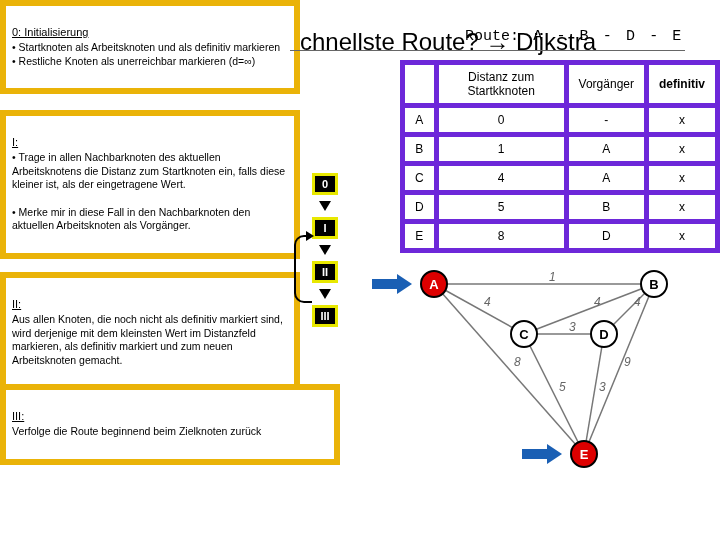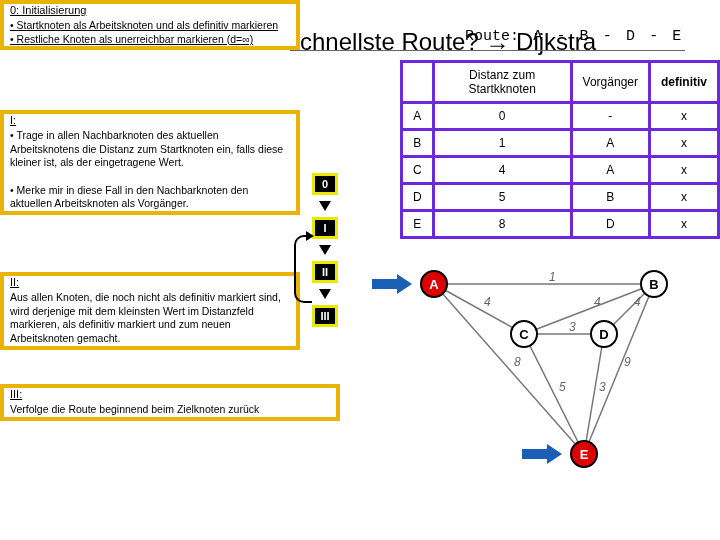--- a/index.html
+++ b/index.html
@@ -1,33 +1,33 @@
 <!DOCTYPE html>
 <html><head>
 <meta charset="utf-8">
 <style>
   * { box-sizing: border-box; margin: 0; padding: 0; }
   body { font-family: Arial, sans-serif; font-size: 11px; background: #fff; width: 720px; height: 540px; position: relative; }
   
-  .step-box { position: absolute; background: #fff; border: 4px solid #eab308; padding: 0 6px; }
+  .step-box { position: absolute; background: #fff; border: 6px solid #eab308; padding: 20px 6px; }
   .step-title { text-decoration: underline; margin-bottom: 3px; }
   .step-body { font-size: 10.5px; line-height: 1.3; }
   
   #box0 { left: 0px; top: 0px; width: 300px; }
   #box1 { left: 0px; top: 110px; width: 300px; }
   #box2 { left: 0px; top: 272px; width: 300px; }
   #box3 { left: 0px; top: 384px; width: 340px; }
   
   .title { position: absolute; left: 300px; top: 28px; font-size: 24px; }
   .route { position: absolute; left: 460px; top: 26px; font-size: 15px; font-weight: normal; }
   .route span { margin: 0 5px; font-family: Liberation Mono, monospace; }
   .title-underline { position: absolute; left: 290px; top: 50px; width: 395px; border-top: 1px solid #666; }
   
   .table { position: absolute; left: 400px; top: 60px; border-collapse: collapse; font-size: 12px; }
-  .table th, .table td { border: 3px solid #6d28d9; padding: 5px 10px; text-align: center; }
+  .table th, .table td { border: 5px solid #6d28d9; padding: 5px 10px; text-align: center; }
   .table th { font-weight: normal; }
   .table th:last-child { font-weight: bold; margin-top: 27px; }
   
   .flow { position: absolute; left: 312px; top: 173px; display: flex; flex-direction: column; align-items: center; gap: 12px; }
   .fn { width: 26px; height: 22px; background: #000; color: #fff; border: 3px solid #e8e800; display: flex; align-items: center; justify-content: center; font-size: 11px; font-weight: bold; }
   .farrow { width: 0; height: 0; border-left: 6px solid transparent; border-right: 6px solid transparent; border-top: 10px solid #000; margin-top: -6px; margin-bottom: -6px; }
   .floop { position: absolute; left: -18px; top: 62px; width: 18px; height: 68px; border: 2px solid #000; border-right: none; border-radius: 10px 0 0 10px; }
   .floop::after { content: ''; position: absolute; right: -2px; top: -6px; width: 0; height: 0; border-top: 5px solid transparent; border-bottom: 5px solid transparent; border-left: 8px solid #000; }
   
   .graph { position: absolute; left: 380px; top: 250px; width: 310px; height: 230px; }
@@ -38,21 +38,21 @@
   
   .bluearrow { position: absolute; width: 40px; height: 20px; }
   .bluearrow .shaft { position: absolute; left: 0; top: 5px; width: 25px; height: 10px; background: #1a5fb4; }
   .bluearrow .head { position: absolute; left: 25px; top: 0; width: 0; height: 0; border-top: 10px solid transparent; border-bottom: 10px solid transparent; border-left: 15px solid #1a5fb4; }
 </style>
 </head>
 <body>
 
 <div id="box0" class="step-box">
   <div class="step-title">0: Initialisierung</div>
-  <div class="step-body" style="white-space: pre-line; text-decoration: underline;">• Startknoten als Arbeitsknoten und als definitiv markieren
+  <div class="step-body" style="white-space: pre-line;">• Startknoten als Arbeitsknoten und als definitiv markieren
 • Restliche Knoten als unerreichbar markieren (d=∞)</div>
 </div>
 <div id="box1" class="step-box">
   <div class="step-title">I:</div>
   <div class="step-body" style="white-space: pre-line;">• Trage in allen Nachbarknoten des aktuellen Arbeitsknotens die Distanz zum Startknoten ein, falls diese kleiner ist, als der eingetragene Wert.
 
 • Merke mir in diese Fall in den Nachbarknoten den aktuellen Arbeitsknoten als Vorgänger.</div>
 </div>
 <div id="box2" class="step-box">
   <div class="step-title">II:</div>

